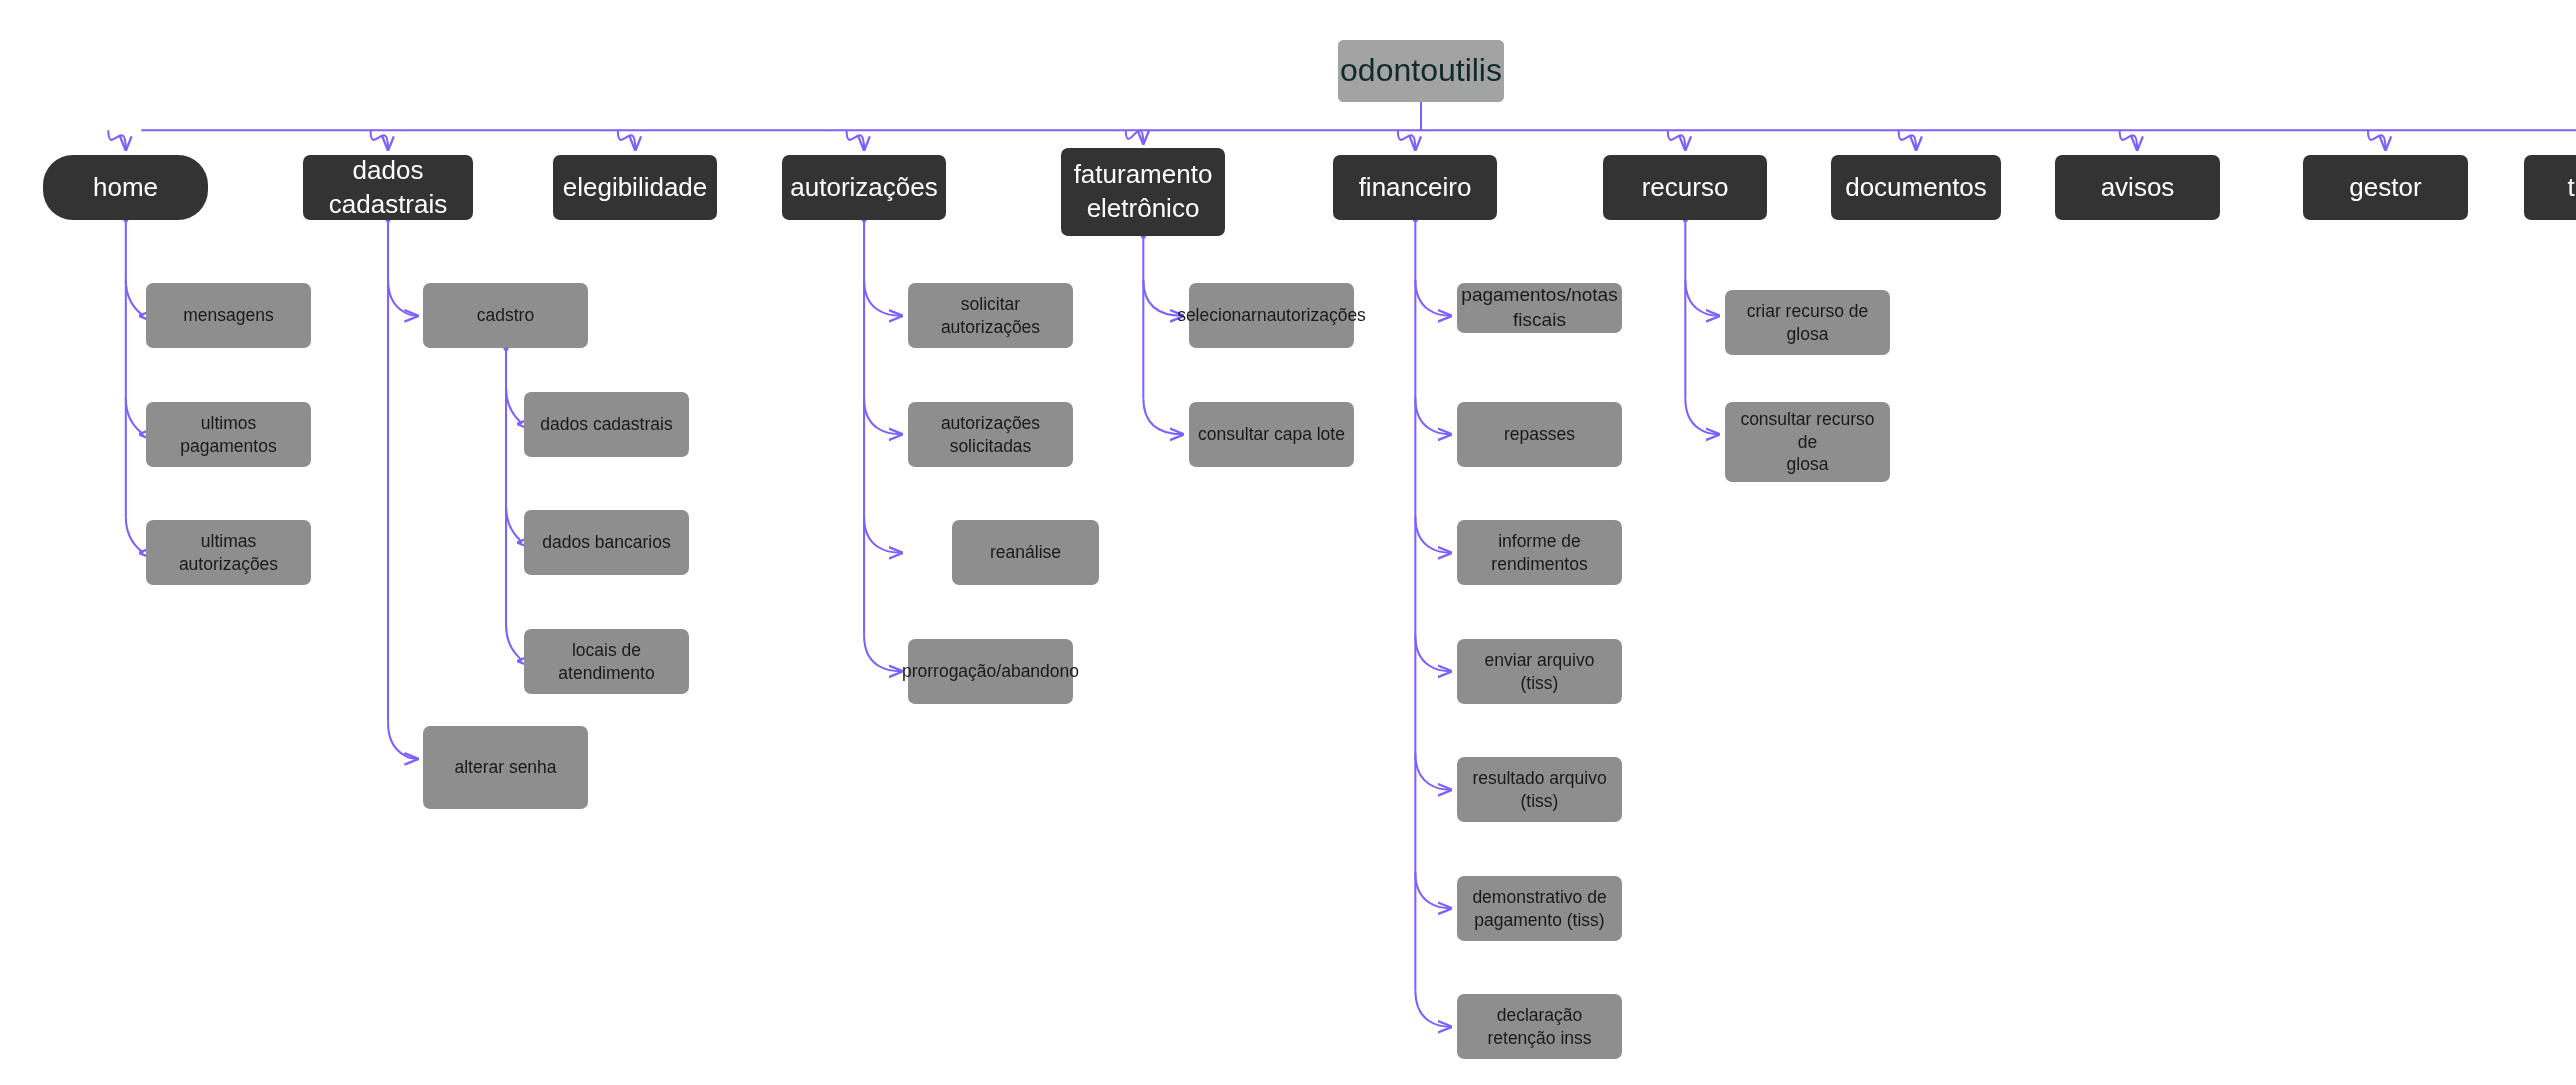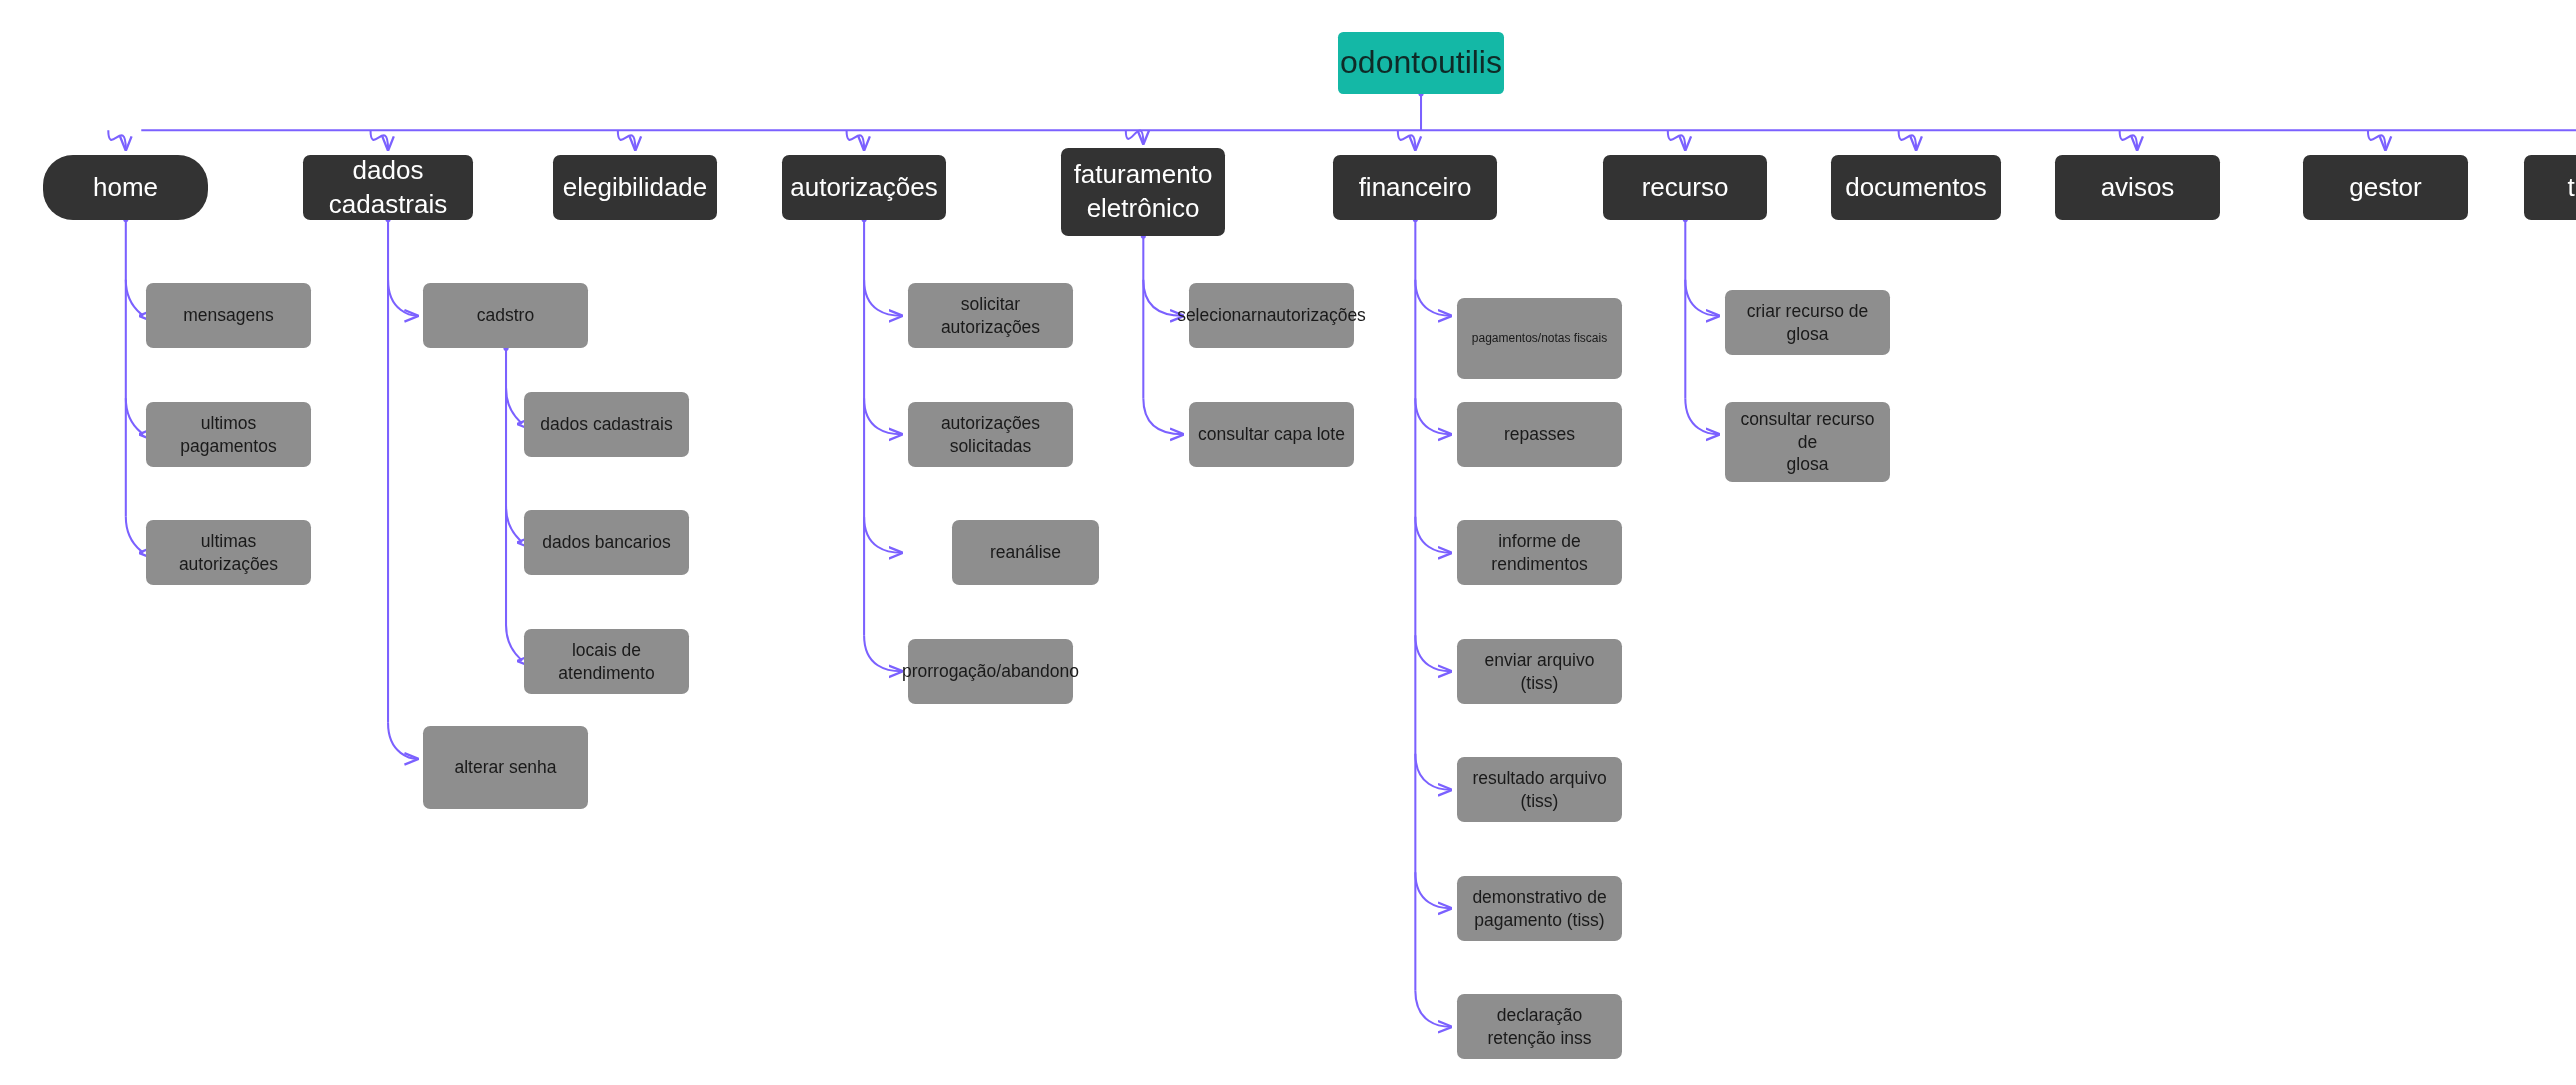--- a/index.html
+++ b/index.html
@@ -2,21 +2,21 @@
 <html style="font-size:8.2px"><head>
 <meta charset="utf-8">
 <style>
   html,body{margin:0;padding:0;background:#ffffff;}
   body{width:2960px;height:1085px;font-family:"Liberation Sans",sans-serif;overflow:hidden;}
   #canvas{position:relative;width:2960px;height:1085px;background:#ffffff;}
   #edges{position:absolute;left:0;top:0;width:2960px;height:1085px;pointer-events:none;}
   .node{position:absolute;box-sizing:border-box;display:flex;align-items:center;
         justify-content:center;text-align:center;border-radius:7.2px;line-height:1.30;
         padding:3.1px 7.2px;}
-  .node-root{background:#14b8a6;color:#0f2a27;font-size:32px;border-radius:5.2px;}
+  .node-root{background:#a3a3a3;color:#0f2a27;font-size:32px;border-radius:5.2px;margin-top:8px;}
   .node-l1{background:#333333;color:#ffffff;font-size:26px;}
   .node-l2{background:#8E8E8E;color:#1a1a1a;font-size:17.5px;}
   .node-l3{background:#8E8E8E;color:#1a1a1a;font-size:17.5px;}
   .node-label{white-space:pre-line;display:block;}
 </style>
 </head>
 <body>
 
 <div id="canvas">
   <svg id="edges" viewBox="0 0 5745 2106" xmlns="http://www.w3.org/2000/svg">
@@ -137,21 +137,21 @@
     </div>
     <div class="node node-l2" style="left: 1189px; top: 283px; width: 165px; height: 65px; font-size: 17.5px;">
       <span class="node-label">selecionarnautorizações</span>
     </div>
     <div class="node node-l2" style="left: 1189px; top: 402px; width: 165px; height: 65px; font-size: 17.5px;">
       <span class="node-label">consultar capa lote</span>
     </div>
     <div class="node node-l1" style="left: 1333px; top: 155px; width: 164px; height: 65px; font-size: 26px;">
       <span class="node-label">financeiro</span>
     </div>
-    <div class="node node-l2" style="left: 1457px; top: 283px; width: 165px; height: 81px; font-size: 12px; margin-top: 15px;">
+    <div class="node node-l2" style="left: 1457px; top: 283px; width: 165px; height: 50px; font-size: 19px;">
       <span class="node-label">pagamentos/notas fiscais</span>
     </div>
     <div class="node node-l2" style="left: 1457px; top: 402px; width: 165px; height: 65px; font-size: 17.5px;">
       <span class="node-label">repasses</span>
     </div>
     <div class="node node-l2" style="left: 1457px; top: 520px; width: 165px; height: 65px; font-size: 17.5px;">
       <span class="node-label">informe de rendimentos</span>
     </div>
     <div class="node node-l2" style="left: 1457px; top: 639px; width: 165px; height: 65px; font-size: 17.5px;">
       <span class="node-label">enviar arquivo (tiss)</span>

